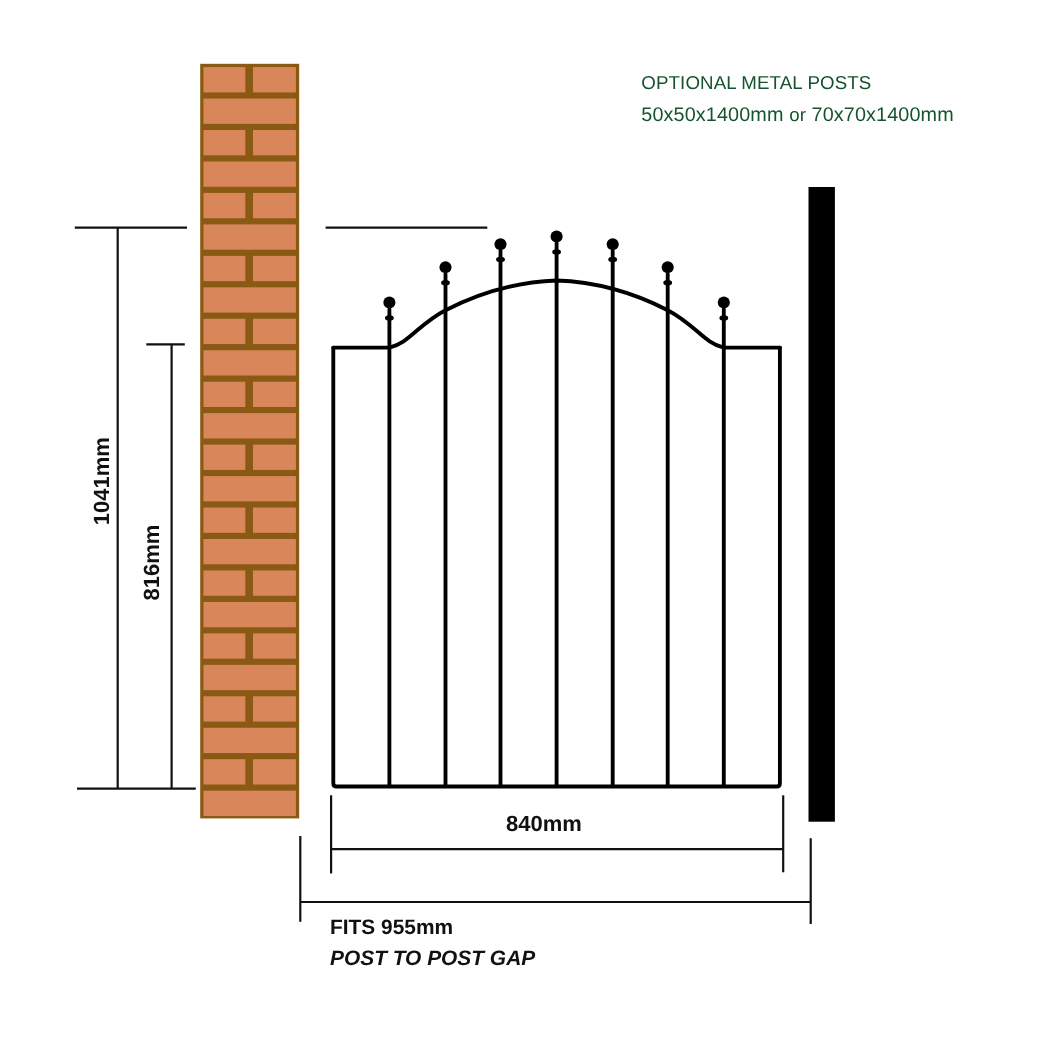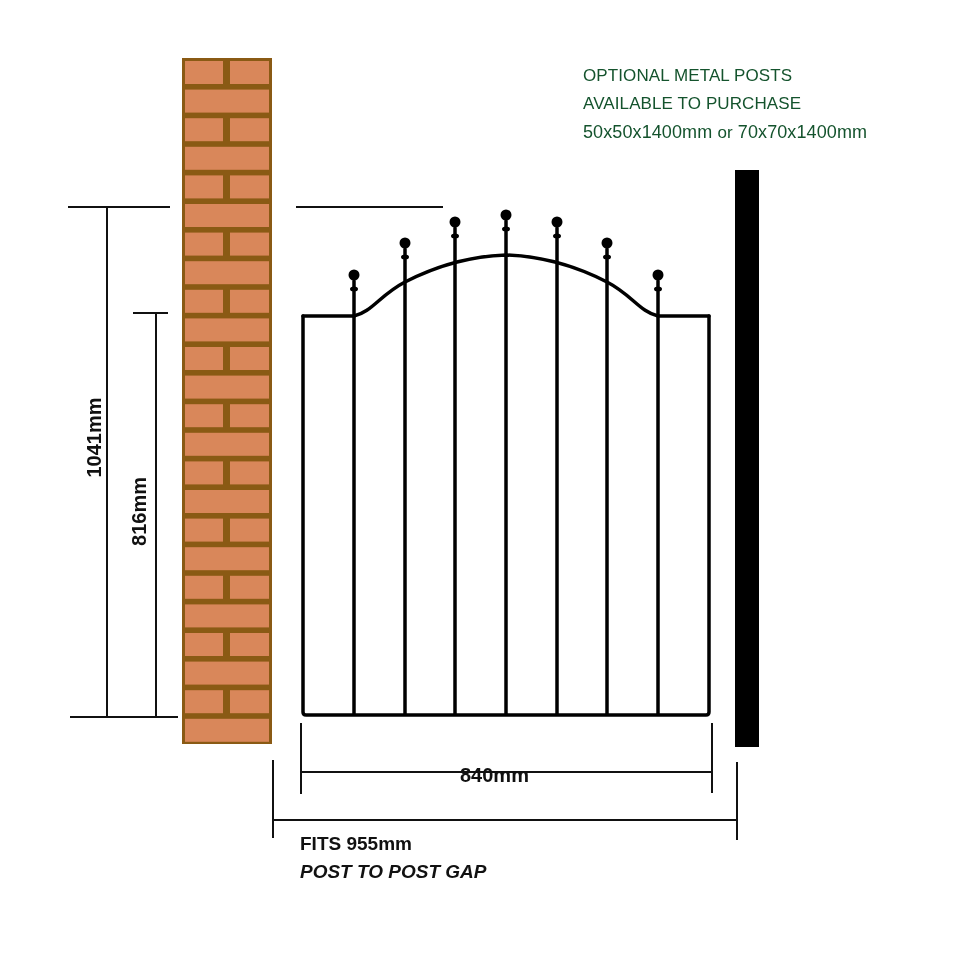--- a/index.html
+++ b/index.html
@@ -115,23 +115,22 @@
   </g>
   <g stroke="#111" stroke-width="2">
     <line x1="273" y1="760" x2="273" y2="838"></line>
     <line x1="737" y1="762" x2="737" y2="840"></line>
     <line x1="273" y1="820" x2="737" y2="820"></line>
   </g>
 </svg>
 
 <div class="note">
   <div>OPTIONAL METAL POSTS</div>
-  <div>AVAILABLE TO PURCHASE</div>
   <div class="dims"><span>50x50x1400mm</span> <span class="or">or</span> <span>70x70x1400mm</span></div>
 </div>
 
 <div class="vlabel" style="left:44px; top:426px; width:100px; text-align:center;">1041mm</div>
 <div class="vlabel" style="left:94px; top:500px; width:90px; text-align:center;">816mm</div>
 
-<div class="label" style="left:460px; top:764px;">840mm</div>
+<div class="label" style="left:460px; top:738px;">840mm</div>
 
 <div class="bottom-text" style="top:830px;">FITS 955mm</div>
 <div class="bottom-text" style="top:858px;font-style:italic;">POST TO POST GAP</div>
 
 </body></html>

